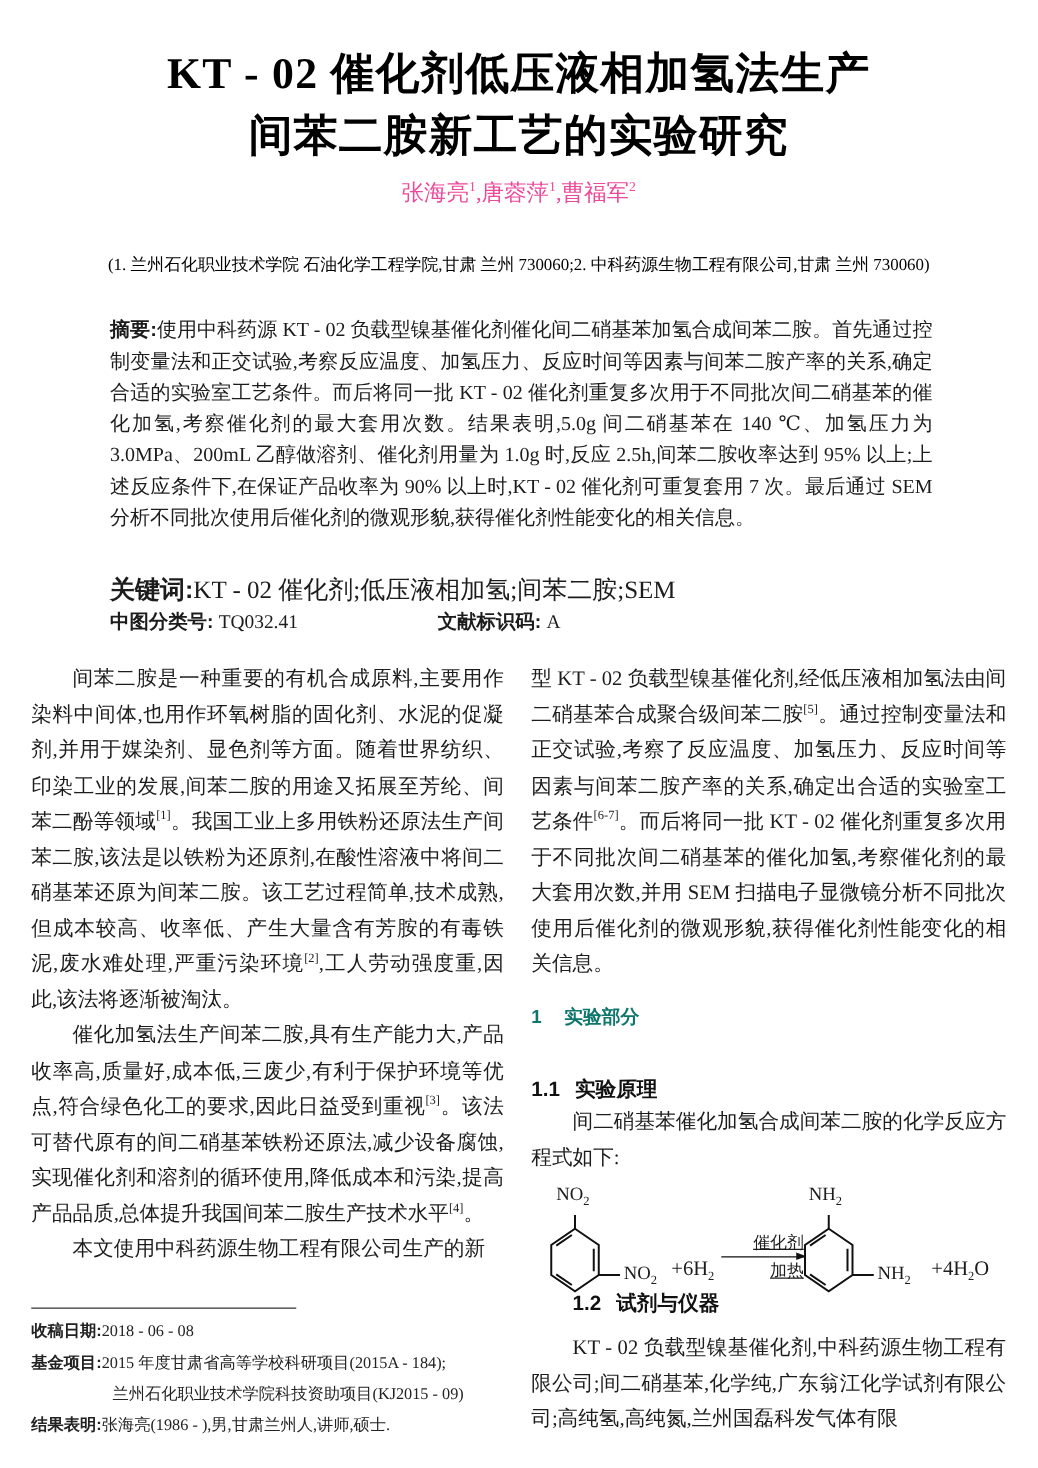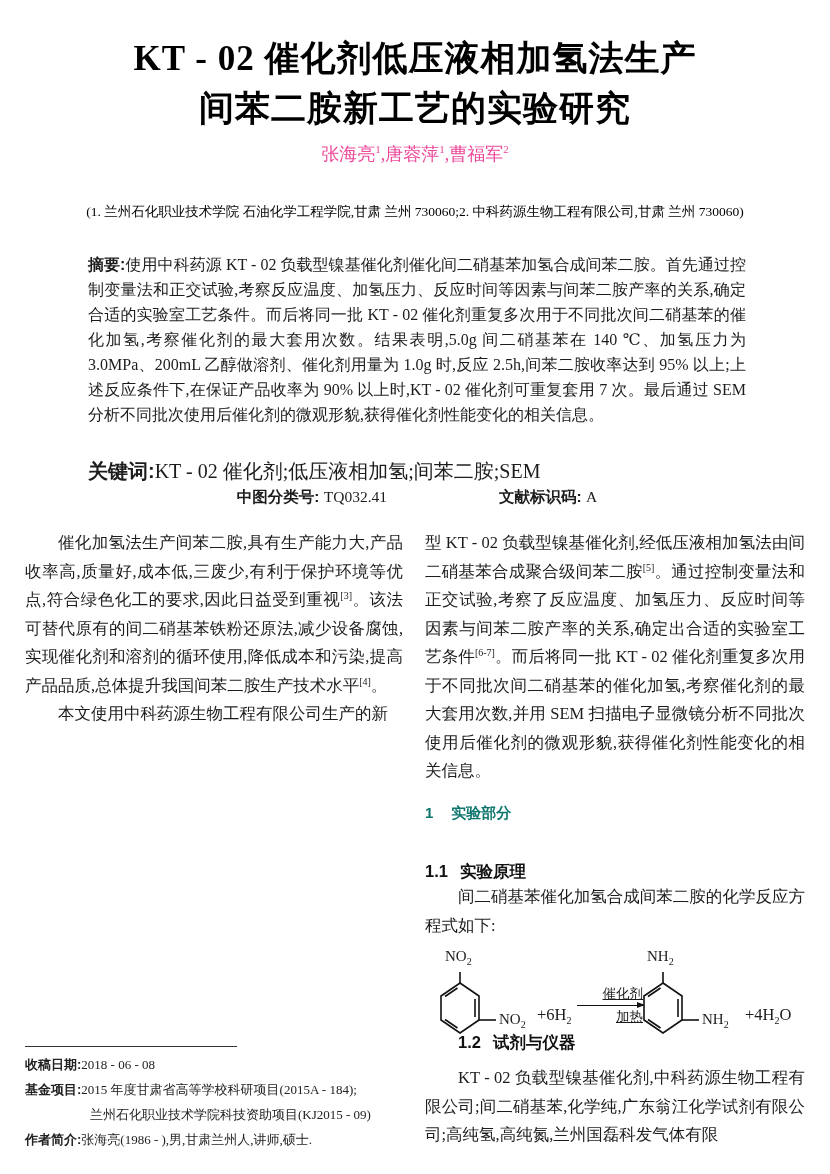--- a/index.html
+++ b/index.html
@@ -23,21 +23,21 @@
   .authors{position:absolute;top:142px;left:0;width:100%;text-align:center;
            font-size:18px;color:#ec4899;}
   .authors sup{font-size:11px;}
 
   .affiliation{position:absolute;top:203px;left:0;width:100%;text-align:center;
                font-size:13.5px;color:#000000;}
 
   .abstract{position:absolute;top:252px;left:88px;width:658px;
             font-size:16px;line-height:25px;text-align:justify;}
   .keywords{position:absolute;top:458px;left:88px;width:658px;font-size:20px;}
-  .classline{position:absolute;top:487px;left:88px;width:658px;font-size:15.5px;text-align:center;}
+  .classline{position:absolute;top:487px;left:88px;width:658px;font-size:15.5px;}
   .classline .gap{margin-left:112px;}
 
   .body-text{font-size:16.5px;line-height:28.5px;text-align:justify;}
   .col-left{position:absolute;top:529px;left:25px;width:378px;}
   .col-left p{margin:0;}
   .indent{text-indent:2em;}
 
   .rc-para{position:absolute;top:529px;left:425px;width:380px;}
 
   .sec1{position:absolute;top:804px;left:425px;width:380px;
@@ -85,30 +85,31 @@
 
   <div class="affiliation">(1. 兰州石化职业技术学院 石油化学工程学院,甘肃 兰州 730060;2. 中科药源生物工程有限公司,甘肃 兰州 730060)</div>
 
   <div class="abstract"><span class="lbl">摘要:</span><span>使用中科药源 KT - 02 负载型镍基催化剂催化间二硝基苯加氢合成间苯二胺。首先通过控制变量法和正交试验,考察反应温度、加氢压力、反应时间等因素与间苯二胺产率的关系,确定合适的实验室工艺条件。而后将同一批 KT - 02 催化剂重复多次用于不同批次间二硝基苯的催化加氢,考察催化剂的最大套用次数。结果表明,5.0g 间二硝基苯在 140 ℃、加氢压力为 3.0MPa、200mL 乙醇做溶剂、催化剂用量为 1.0g 时,反应 2.5h,间苯二胺收率达到 95% 以上;上述反应条件下,在保证产品收率为 90% 以上时,KT - 02 催化剂可重复套用 7 次。最后通过 SEM 分析不同批次使用后催化剂的微观形貌,获得催化剂性能变化的相关信息。</span></div>
 
   <div class="keywords"><span class="lbl">关键词:</span><span>KT - 02 催化剂;低压液相加氢;间苯二胺;SEM</span></div>
 
   <div class="classline"><span class="lbl">中图分类号: </span><span>TQ032.41</span><span class="lbl gap">文献标识码: </span><span>A</span></div>
 
   <div class="col-left body-text">
+    <p class="indent">间苯二胺是一种重要的有机合成原料,主要用作染料中间体,也用作环氧树脂的固化剂、水泥的促凝剂,并用于媒染剂、显色剂等方面。随着世界纺织、印染工业的发展,间苯二胺的用途又拓展至芳纶、间苯二酚等领域<sup>[1]</sup>。我国工业上多用铁粉还原法生产间苯二胺,该法是以铁粉为还原剂,在酸性溶液中将间二硝基苯还原为间苯二胺。该工艺过程简单,技术成熟,但成本较高、收率低、产生大量含有芳胺的有毒铁泥,废水难处理,严重污染环境<sup>[2]</sup>,工人劳动强度重,因此,该法将逐渐被淘汰。</p>
     <p class="indent">催化加氢法生产间苯二胺,具有生产能力大,产品收率高,质量好,成本低,三废少,有利于保护环境等优点,符合绿色化工的要求,因此日益受到重视<sup>[3]</sup>。该法可替代原有的间二硝基苯铁粉还原法,减少设备腐蚀,实现催化剂和溶剂的循环使用,降低成本和污染,提高产品品质,总体提升我国间苯二胺生产技术水平<sup>[4]</sup>。</p>
     <p class="indent">本文使用中科药源生物工程有限公司生产的新</p>
   </div>
 
   <div class="footnote">
     <div class="fn-rule"></div>
     <p class="fn-row"><span class="lbl">收稿日期:</span><span>2018 - 06 - 08</span></p>
     <p class="fn-row"><span class="lbl">基金项目:</span><span>2015 年度甘肃省高等学校科研项目(2015A - 184);</span></p>
     <p class="fn-row fn-indent"><span>兰州石化职业技术学院科技资助项目(KJ2015 - 09)</span></p>
-    <p class="fn-row"><span class="lbl">作者简介:</span><span>张海亮(1986 - ),男,甘肃兰州人,讲师,硕士.</span></p>
+    <p class="fn-row"><span class="lbl">结果表明:</span><span>张海亮(1986 - ),男,甘肃兰州人,讲师,硕士.</span></p>
   </div>
 
   <div class="rc-para body-text">型 KT - 02 负载型镍基催化剂,经低压液相加氢法由间二硝基苯合成聚合级间苯二胺<sup>[5]</sup>。通过控制变量法和正交试验,考察了反应温度、加氢压力、反应时间等因素与间苯二胺产率的关系,确定出合适的实验室工艺条件<sup>[6-7]</sup>。而后将同一批 KT - 02 催化剂重复多次用于不同批次间二硝基苯的催化加氢,考察催化剂的最大套用次数,并用 SEM 扫描电子显微镜分析不同批次使用后催化剂的微观形貌,获得催化剂性能变化的相关信息。</div>
 
   <div class="sec1"><span class="num">1</span><span>实验部分</span></div>
 
   <div class="subsec sec11"><span class="num">1.1</span><span>实验原理</span></div>
 
   <div class="s11text body-text indent">间二硝基苯催化加氢合成间苯二胺的化学反应方程式如下:</div>
 

